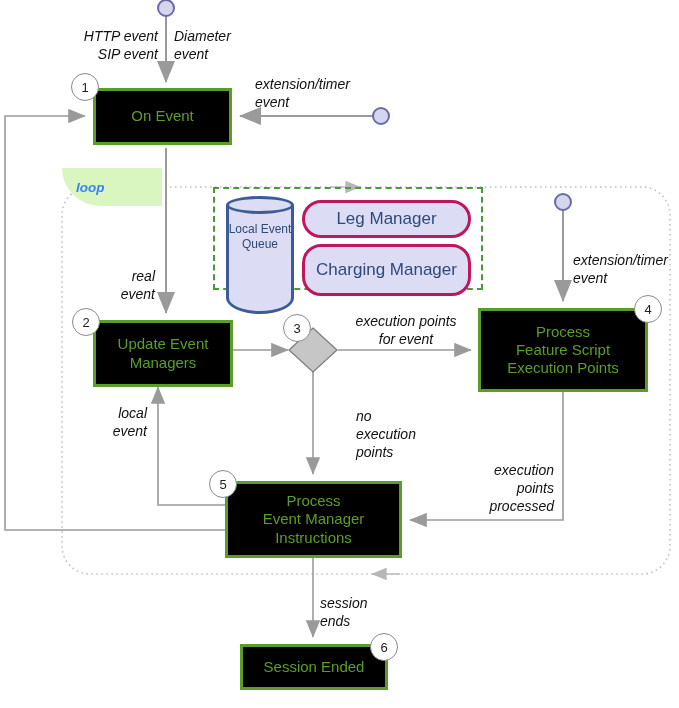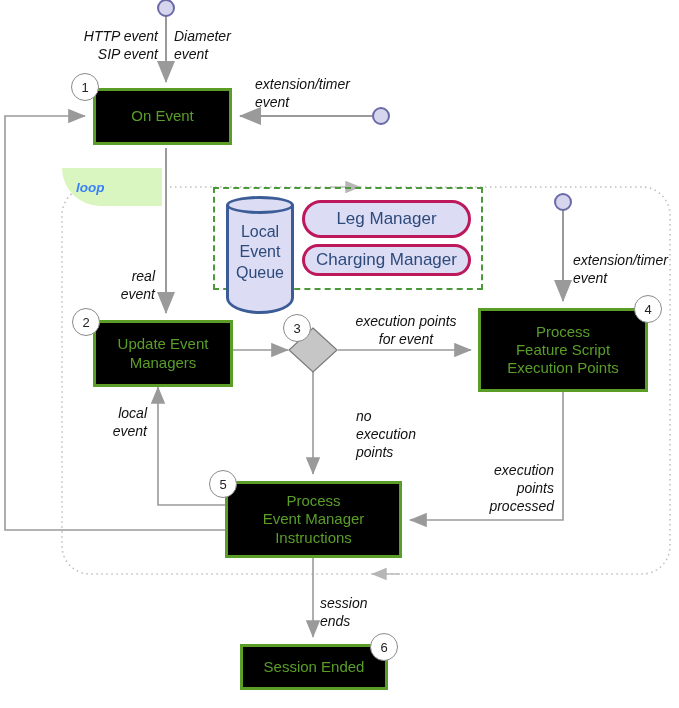--- a/index.html
+++ b/index.html
@@ -19,21 +19,21 @@
   .mgr{position:absolute;box-sizing:border-box;background:#dcdcf5;border:3px solid #be185d;
        color:#2d4a7a;font-size:17px;display:flex;align-items:center;justify-content:center;
        border-radius:19px;text-align:center;}
 
   .cyl{position:absolute;box-sizing:border-box;width:68px;height:118px;}
   .cyl .body{position:absolute;left:0;top:9px;width:68px;height:109px;box-sizing:border-box;
              background:#dcdcf5;border:3px solid #3b5c96;border-radius:0 0 34px 34px/0 0 16px 16px;}
   .cyl .top{position:absolute;left:0;top:0;width:68px;height:18px;box-sizing:border-box;
             background:#dcdcf5;border:3px solid #3b5c96;border-radius:50%;}
   .cyl .txt{position:absolute;left:0;top:26px;width:68px;text-align:center;color:#2d4a7a;
-            font-size:16px;line-height:1.28;}
+            font-size:12px;line-height:1.28;}
 
   .mgr-frame{position:absolute;box-sizing:border-box;border:2px dashed #4a9a3a;background:transparent;}
 
   .lbl{position:absolute;font-style:italic;font-size:14px;color:#111;line-height:1.28;white-space:pre;}
   .lbl.r{text-align:right;}
   .lbl.c{text-align:center;}
 
   .loop-leaf{position:absolute;left:62px;top:168px;width:100px;height:38px;background:#d9f5c0;
              border-radius:0 0 0 38px;z-index:2;}
   .loop-leaf2{position:absolute;left:112px;top:168px;width:50px;height:38px;background:#d9f5c0;
@@ -132,21 +132,21 @@
     <div class="txt">
       <span>Local</span>
       <span>Event</span>
       <span>Queue</span>
     </div>
   </div>
 
   <div class="mgr" style="left:302px;top:200px;width:169px;height:38px;">
     <span>Leg Manager</span>
   </div>
-  <div class="mgr" style="left:302px;top:244px;width:169px;height:32px;">
+  <div class="mgr" style="left:302px;top:244px;width:169px;height:52px;">
     <span>Charging Manager</span>
   </div>
 
   <div class="lbl r" style="left:36px;top:28px;width:122px;">HTTP event
 SIP event</div>
   <div class="lbl" style="left:174px;top:28px;">Diameter
 event</div>
   <div class="lbl" style="left:255px;top:76px;">extension/timer
 event</div>
   <div class="lbl" style="left:573px;top:252px;">extension/timer

